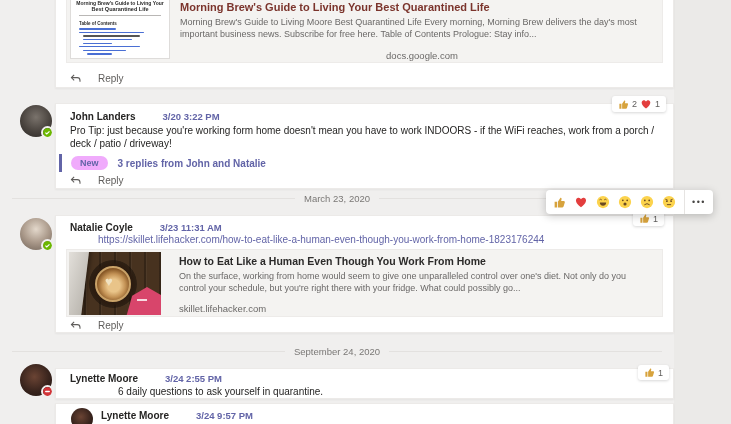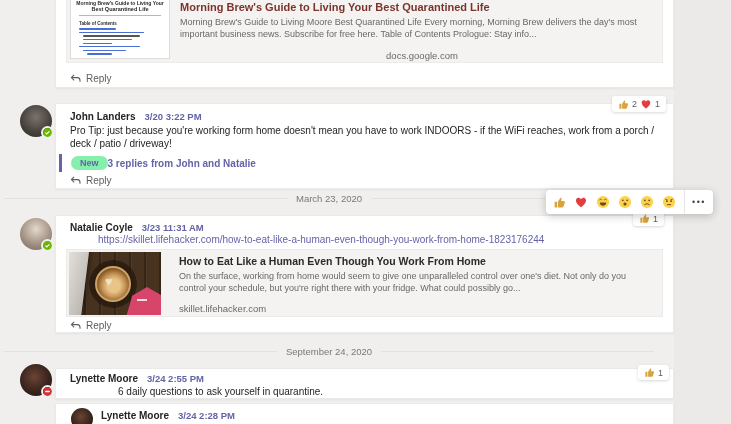--- a/index.html
+++ b/index.html
@@ -7,28 +7,28 @@
   #screen {
     position:relative; width:731px; height:424px; overflow:hidden;
     background:#f0efee; font-family:"Liberation Sans", sans-serif; color:#252423;
   }
   .right-gutter { position:absolute; left:674px; top:0; width:57px; height:424px; background:#ebeae8; }
   .card {
     position:absolute; left:55px; width:619px; background:#fff;
     border:1px solid #eceae8; box-shadow:0 1px 2px rgba(0,0,0,.05);
   }
   .author-row { position:absolute; font-size:10px; font-weight:bold; color:#252423; white-space:nowrap; }
-  .timestamp { color:#6264a7; font-size:9.5px; font-weight:bold; margin-left:9px; }
+  .timestamp { color:#6264a7; font-size:9.5px; font-weight:bold; margin-left:27px; }
   .msg-text { position:absolute; font-size:10px; line-height:13px; color:#252423; }
   .preview-box { position:absolute; background:#f4f3f1; border:1px solid #edebe9; }
   .preview-title { font-size:11px; font-weight:bold; margin-bottom:3px; }
   .preview-desc { font-size:9px; line-height:12px; color:#6a6867; }
   .preview-domain { font-size:9.5px; color:#6a6867; }
-  .reply-btn { position:absolute; display:flex; align-items:center; gap:5px; font-size:10px; color:#5f5d5b; cursor:pointer; }
-  .date-divider { position:absolute; left:4px; width:650px; display:flex; align-items:center; gap:9px; font-size:9.5px; color:#7a7876; }
+  .reply-btn { position:absolute; display:flex; align-items:center; gap:17px; font-size:10px; color:#5f5d5b; cursor:pointer; }
+  .date-divider { position:absolute; left:12px; width:650px; display:flex; align-items:center; gap:9px; font-size:9.5px; color:#7a7876; }
   .date-divider::before, .date-divider::after { content:""; flex:1; height:1px; background:#e3e1df; }
   .avatar { position:absolute; width:32px; height:32px; border-radius:50%; }
   .avatar .badge { position:absolute; right:-2px; bottom:-2px; width:13px; height:13px; border-radius:50%; border:2px solid #f0efee; overflow:hidden; }
   .avatar .badge svg { display:block; width:9px; height:9px; }
   .av-john { background:radial-gradient(circle at 50% 38%, #7a736c 0%, #4a443f 55%, #2b2724 100%); }
   .av-natalie { background:radial-gradient(circle at 50% 35%, #e3d8cb 0%, #ab9a8b 50%, #6e6156 100%); }
   .av-lynette { background:radial-gradient(circle at 45% 40%, #6b4434 0%, #39241d 55%, #1f1310 100%); }
   .reaction-pill {
     position:absolute; display:flex; align-items:center; gap:3px; background:#fff;
     border-radius:3px; padding:2px 6px; box-shadow:0 1px 3px rgba(0,0,0,.16);
@@ -36,22 +36,22 @@
   }
   .reaction-pill svg { display:block; }
   .picker {
     position:absolute; left:546px; top:190px; height:24px; display:flex; align-items:center;
     background:#fff; border-radius:4px; box-shadow:0 2px 8px rgba(0,0,0,.22); padding:0 7px; gap:8px; z-index:6;
   }
   .picker .emoji { display:flex; align-items:center; cursor:pointer; }
   .picker .emoji svg { display:block; }
   .more-btn { font-size:9px; color:#484644; letter-spacing:1.5px; padding-left:7px; border-left:1px solid #e6e4e2; cursor:pointer; line-height:24px; }
   .thread-row { position:absolute; display:flex; align-items:center; border-left:3px solid #6264a7; padding-left:9px; height:18px; }
-  .new-badge { background:#86efac; color:#6264a7; font-size:9px; font-weight:bold; border-radius:9px; padding:2px 9px; }
-  .replies-link { color:#6264a7; font-size:10px; font-weight:bold; cursor:pointer; }
+  .new-badge { background:#f0abfc; color:#6264a7; font-size:9px; font-weight:bold; border-radius:9px; padding:2px 9px; }
+  .replies-link { color:#6264a7; font-size:10px; font-weight:bold; margin-left:10px; cursor:pointer; }
   .link-text { position:absolute; color:#6264a7; font-size:10px; cursor:pointer; white-space:nowrap; }
   
   .doc-thumb { position:absolute; background:#fff; border:1px solid #dedcda; overflow:hidden; }
   .doc-title-top { font-size:5px; font-weight:bold; text-align:center; color:#2a2a2a; margin-top:-2px; }
   .doc-title { font-size:5.5px; font-weight:bold; text-align:center; color:#2a2a2a; }
   .doc-sub { height:1px; background:#b9b7b5; margin:3px 8px 0 8px; }
   .doc-toc { font-size:4.5px; font-weight:bold; color:#2a2a2a; margin:5px 0 2px 8px; }
   .doc-line { height:1.4px; background:#4a6fd4; margin:2.2px 8px 0 8px; border-radius:1px; }
   .doc-line.dark { background:#555; }
   
@@ -255,16 +255,16 @@
   <div class="reaction-pill" style="left:638px; top:365px;">
     <svg width="11" height="11" viewBox="0 0 16 16">
         <path fill="#d7a33d" d="M5 7v7H2V7h3zm1 7V7l3.2-5c.9 0 1.6.8 1.4 1.7L10 6h3.3c.9 0 1.6.9 1.3 1.8l-1.6 5.2c-.2.6-.8 1-1.4 1H6z"></path>
       </svg>
     <span>1</span>
   </div>
 
   <div class="card" style="top:403px; height:30px;">
     <div class="avatar av-lynette" style="left:15px; top:4px; width:22px; height:22px;"></div>
     <div class="author-row" style="left:45px; top:6px;">
-      <span>Lynette Moore</span><span class="timestamp">3/24 2:28 PM</span>
+      <span>Lynette Moore</span><span class="timestamp">3/24 9:57 PM</span>
     </div>
   </div>
 </div>
 
 </body></html>

